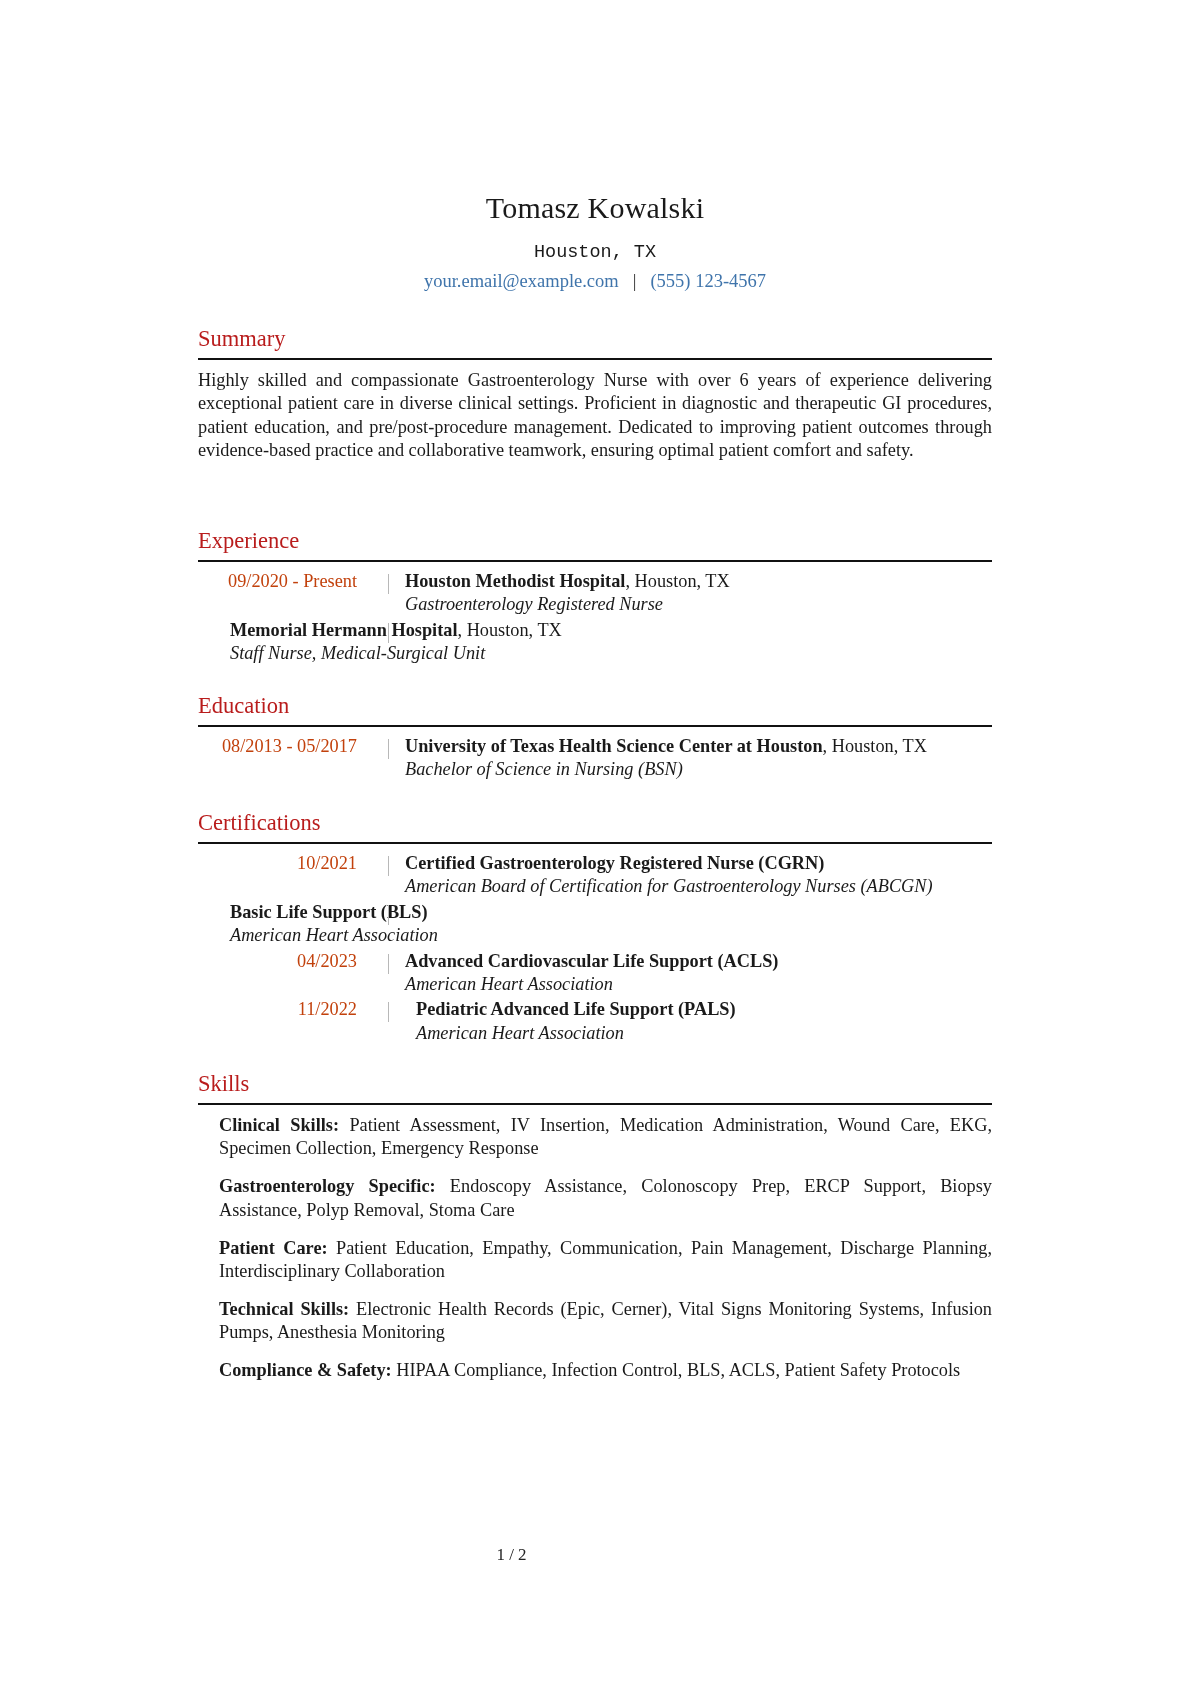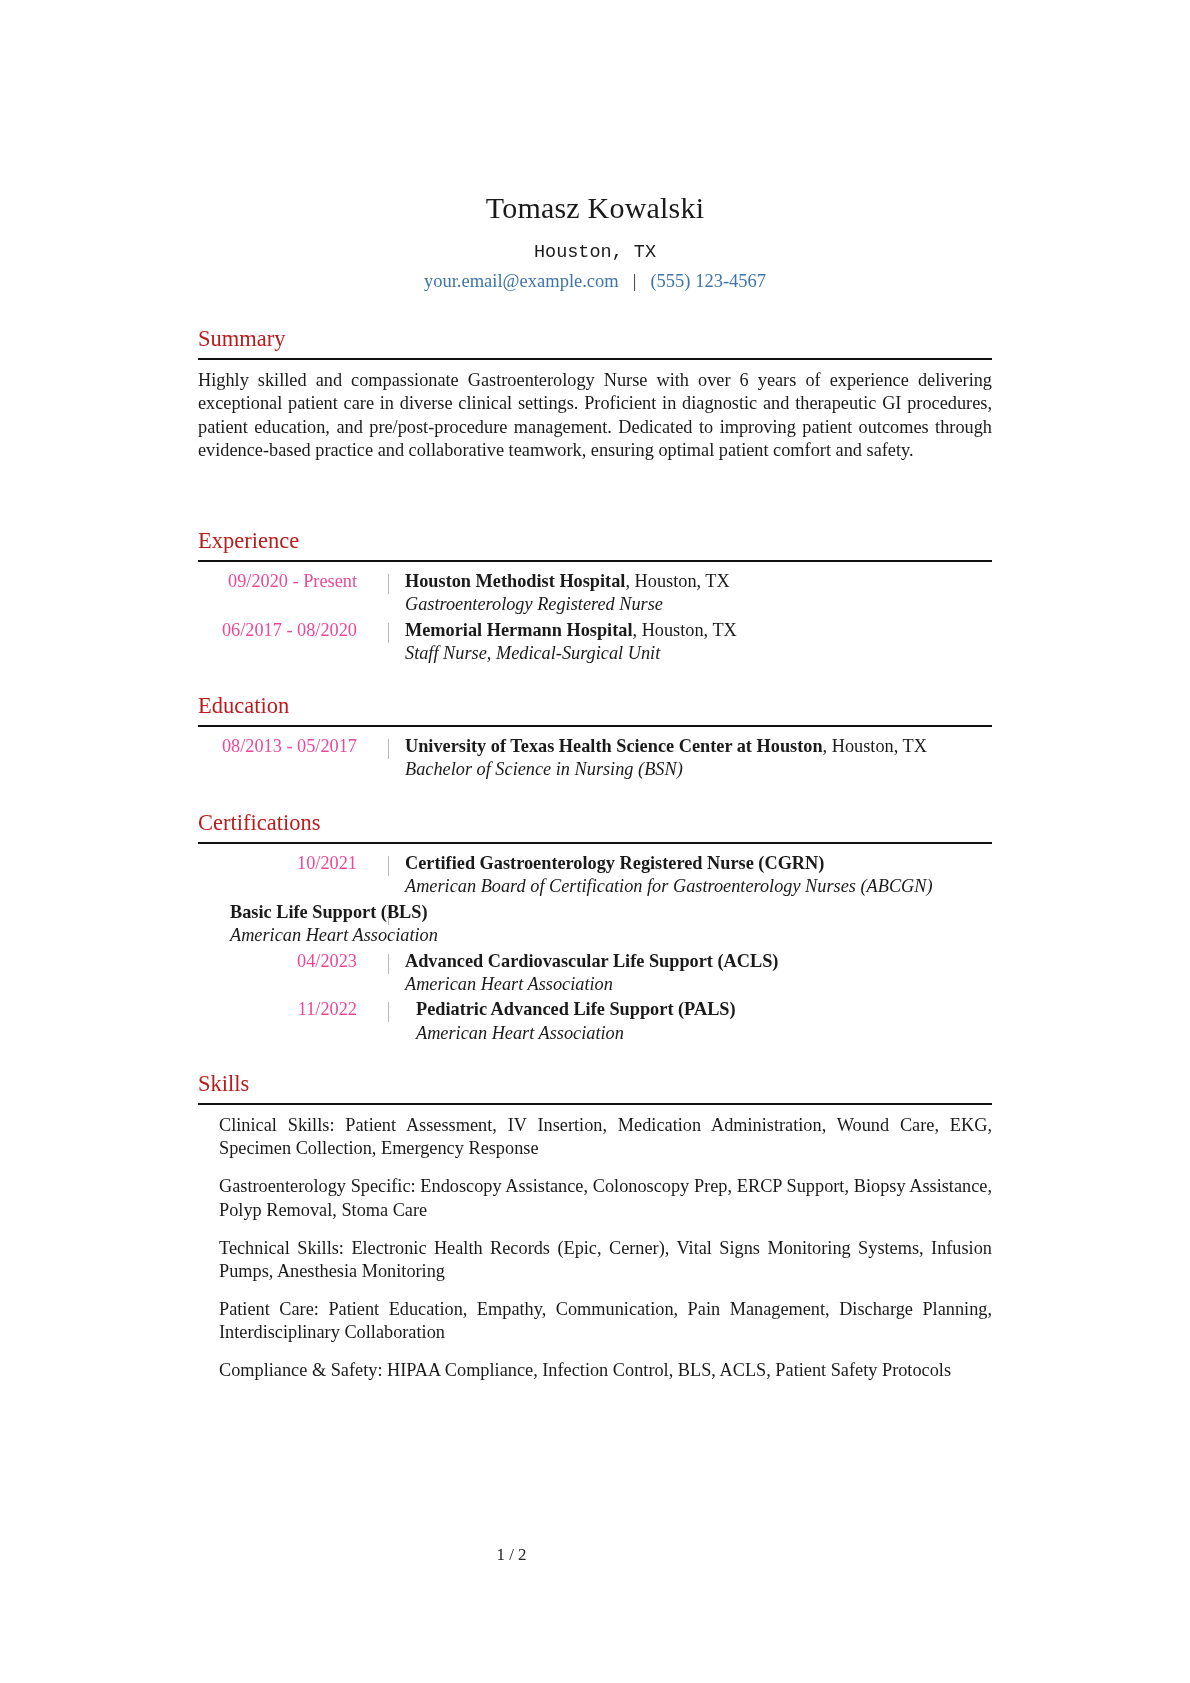--- a/index.html
+++ b/index.html
@@ -14,28 +14,28 @@
   .contact .sep { color: #333; margin: 0 14px; }
 
   .section { position: absolute; left: 198px; width: 794px; }
   .sec-title { font-size: 22.5px; line-height: 26px; margin: 0; font-weight: normal; color: #b91c1c; }
   .rule { height: 2px; background: #111; margin-top: 6px; }
   .body-text { font-size: 18.3px; line-height: 23.4px; margin-top: 9px;
                text-align: justify; }
 
   .entries { margin-top: 8px; }
   .entry { display: flex; position: relative; }
-  .date { width: 175px; text-align: right; font-size: 18.3px; line-height: 23.4px; padding-right: 16px; box-sizing: border-box; color: #ec4899; }
+  .date { width: 175px; text-align: right; font-size: 18.3px; line-height: 23.4px; padding-right: 16px; box-sizing: border-box; color: #c2410c; }
   .vsep { position: absolute; left: 190px; top: 4px; width: 1px; height: 20px; background: #b8b8b8; }
   .content { margin-left: 32px; flex: 1; font-size: 18.3px; line-height: 23.4px; }
   .content .org { font-weight: bold; }
   .content .role { font-style: italic; display: block; }
 
   .skill { font-size: 18.3px; line-height: 23.4px; margin-left: 21px; text-align: justify; margin-bottom: 14.5px; }
-  .skill b { font-weight: normal; }
+  .skill b { font-weight: bold; }
 
   .pagenum { position: absolute; left: 0; width: 1023px; top: 1545px; text-align: center; font-size: 17px; color: #222; }
 </style>
 </head>
 <body>
 
 <div class="page">
 
   <div class="header">
     <h1 class="name">Tomasz Kowalski</h1>
@@ -57,21 +57,20 @@
     <div class="entries">
       <div class="entry">
         <div class="date">09/2020 - Present</div>
         <div class="vsep"></div>
         <div class="content">
           <span class="org">Houston Methodist Hospital</span><span>, Houston, TX</span>
           <span class="role">Gastroenterology Registered Nurse</span>
         </div>
       </div>
       <div class="entry" style="margin-top:2px;">
-        <div class="date">06/2017 - 08/2020</div>
         <div class="vsep"></div>
         <div class="content">
           <span class="org">Memorial Hermann Hospital</span><span>, Houston, TX</span>
           <span class="role">Staff Nurse, Medical-Surgical Unit</span>
         </div>
       </div>
     </div>
   </div>
 
   <div class="section" style="top:693px;">
@@ -126,20 +125,20 @@
       </div>
     </div>
   </div>
 
   <div class="section" style="top:1071px;">
     <h2 class="sec-title">Skills</h2>
     <div class="rule"></div>
     <div style="margin-top:9px;">
       <div class="skill"><b>Clinical Skills:</b><span> Patient Assessment, IV Insertion, Medication Administration, Wound Care, EKG, Specimen Collection, Emergency Response</span></div>
       <div class="skill"><b>Gastroenterology Specific:</b><span> Endoscopy Assistance, Colonoscopy Prep, ERCP Support, Biopsy Assistance, Polyp Removal, Stoma Care</span></div>
+      <div class="skill"><b>Patient Care:</b><span> Patient Education, Empathy, Communication, Pain Management, Discharge Planning, Interdisciplinary Collaboration</span></div>
       <div class="skill"><b>Technical Skills:</b><span> Electronic Health Records (Epic, Cerner), Vital Signs Monitoring Systems, Infusion Pumps, Anesthesia Monitoring</span></div>
-      <div class="skill"><b>Patient Care:</b><span> Patient Education, Empathy, Communication, Pain Management, Discharge Planning, Interdisciplinary Collaboration</span></div>
       <div class="skill"><b>Compliance &amp; Safety:</b><span> HIPAA Compliance, Infection Control, BLS, ACLS, Patient Safety Protocols</span></div>
     </div>
   </div>
 
   <div class="pagenum">1 / 2</div>
 </div>
 
 </body></html>

